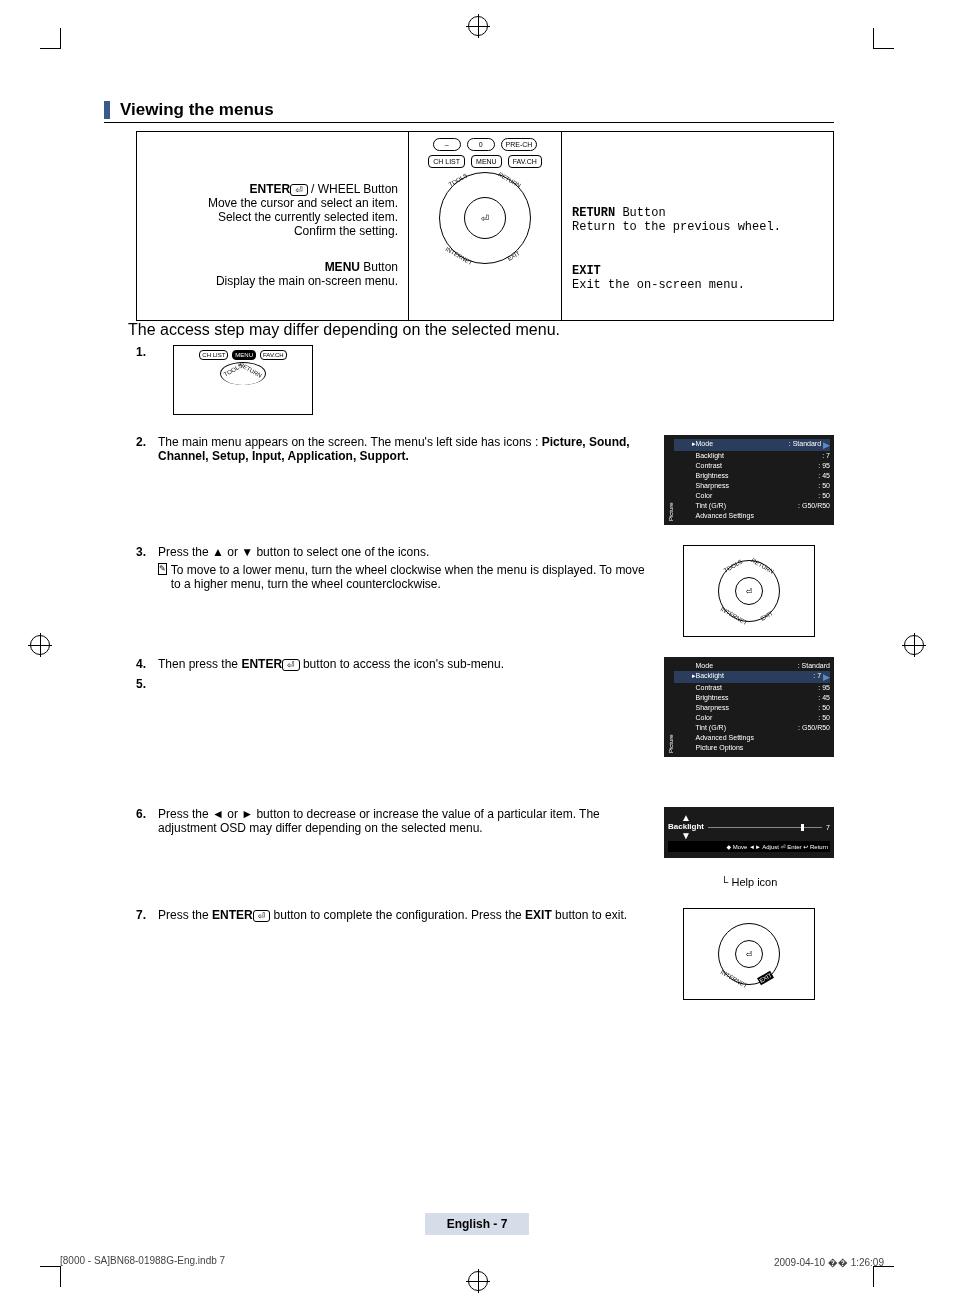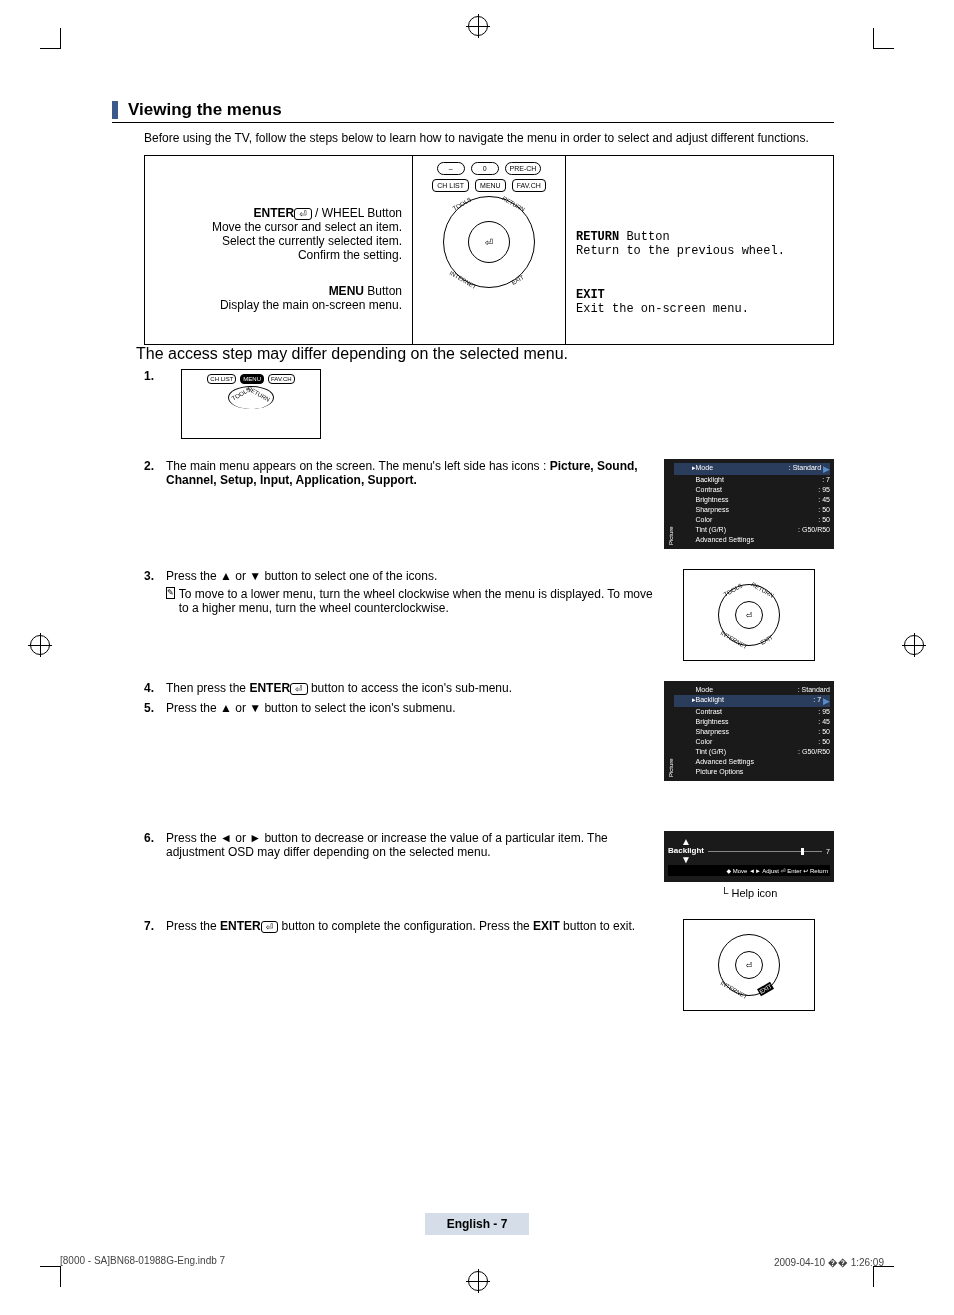--- a/index.html
+++ b/index.html
@@ -24,21 +24,21 @@
   .reg { width:18px;height:18px;border:1px solid #000;border-radius:50%;position:absolute;display:flex;align-items:center;justify-content:center;}
   .reg::before{content:'';position:absolute;width:24px;height:1px;background:#000;}
   .reg::after{content:'';position:absolute;width:1px;height:24px;background:#000;}
   .reg-top{top:16px;left:468px;}
   .reg-left{top:635px;left:30px;}
   .reg-right{top:635px;right:30px;}
   .reg-bot{bottom:24px;left:468px;}
   .content {
     position: absolute;
     top: 100px;
-    left: 112px;
+    left: 104px;
     right: 120px;
   }
   .section-title {
     font-size: 17px;
     font-weight: bold;
     border-bottom: 1px solid #000;
     padding-bottom: 2px;
     margin-bottom: 8px;
     display:flex;
     align-items:center;
@@ -82,21 +82,21 @@
   .osd-val::before{content:': ';}
   .osd-side{writing-mode:vertical-rl;transform:rotate(180deg);font-size:6px;}
   .osd-wrap{display:flex;}
   .osd-arrow{color:#5a8cc7;font-size:9px;padding-left:2px;}
   .slider-osd{background:#1a1a1a;width:170px;color:#fff;font-size:7px;padding:6px 4px;box-sizing:border-box;}
   .slider-row{display:flex;align-items:center;gap:4px;}
   .slider-label{font-weight:bold;font-size:8px;}
   .slider-bar{flex:1;height:1px;background:#888;position:relative;}
   .slider-bar::after{content:'';position:absolute;right:18px;top:-3px;width:3px;height:7px;background:#fff;}
   .slider-help{background:#000;font-size:6px;text-align:right;padding:2px;}
-  .help-cap{font-size:11px;text-align:center;margin-top:5px;}
+  .help-cap{font-size:11px;text-align:center;margin-top:18px;}
   .help-cap::before{content:'└ ';}
   .note-icon{display:inline-block;border:1px solid #000;width:10px;height:10px;font-size:8px;text-align:center;line-height:10px;margin-right:4px;}
   .enter-icon{display:inline-block;border:1px solid #000;border-radius:3px;padding:0 4px;font-size:9px;}
   .page-foot{position:absolute;bottom:80px;left:0;right:0;text-align:center;margin-top:35px;}
   .page-foot-box{display:inline-block;background:#d5dde8;padding:4px 22px;font-weight:bold;font-size:12px;}
   .doc-foot{position:absolute;bottom:46px;left:60px;right:70px;display:flex;justify-content:space-between;font-size:10px;color:#444;}
   b{font-weight:bold;}
   .arrow-ch{font-size:10px;}
 </style>
 </head>
@@ -110,21 +110,20 @@
   <div class="reg reg-top"></div>
   <div class="reg reg-left"></div>
   <div class="reg reg-right"></div>
   <div class="reg reg-bot"></div>
 
   <div class="content">
     <div class="section-title">
       <span class="title-bar"></span>
       <span>Viewing the menus</span>
     </div>
-    <div class="intro">Before using the TV, follow the steps below to learn how to navigate the menu in order to select and adjust different functions.</div>
 
     <div class="diagram-box">
       <div class="diag-left">
         <div style="margin-top:40px">
           <div><b>ENTER</b><span class="enter-icon">⏎</span><span> / WHEEL Button</span></div>
           <div>Move the cursor and select an item.</div>
           <div>Select the currently selected item.</div>
           <div>Confirm the setting.</div>
         </div>
         <div style="margin-top:22px">
@@ -310,21 +309,20 @@
                   <span style="opacity: 0;">▸ </span>
                   <span class="osd-label">Picture Options</span>
                 </div>
               </div>
           </div>
         </div>
       </div>
     </div>
     <div class="step-row">
       <div class="step-num">5.</div>
-      <div class="step-text">Press the ▲ or ▼ button to select the icon's submenu.</div>
       <div class="step-img" style="height:90px"></div>
     </div>
 
     <div class="step-row step-gap" style="margin-top:40px">
       <div class="step-num">6.</div>
       <div class="step-text">Press the ◄ or ► button to decrease or increase the value of a particular item. The adjustment OSD may differ depending on the selected menu.</div>
       <div class="step-img">
         <div class="slider-osd">
           <div class="slider-row">
             <div style="text-align:center;line-height:1">

